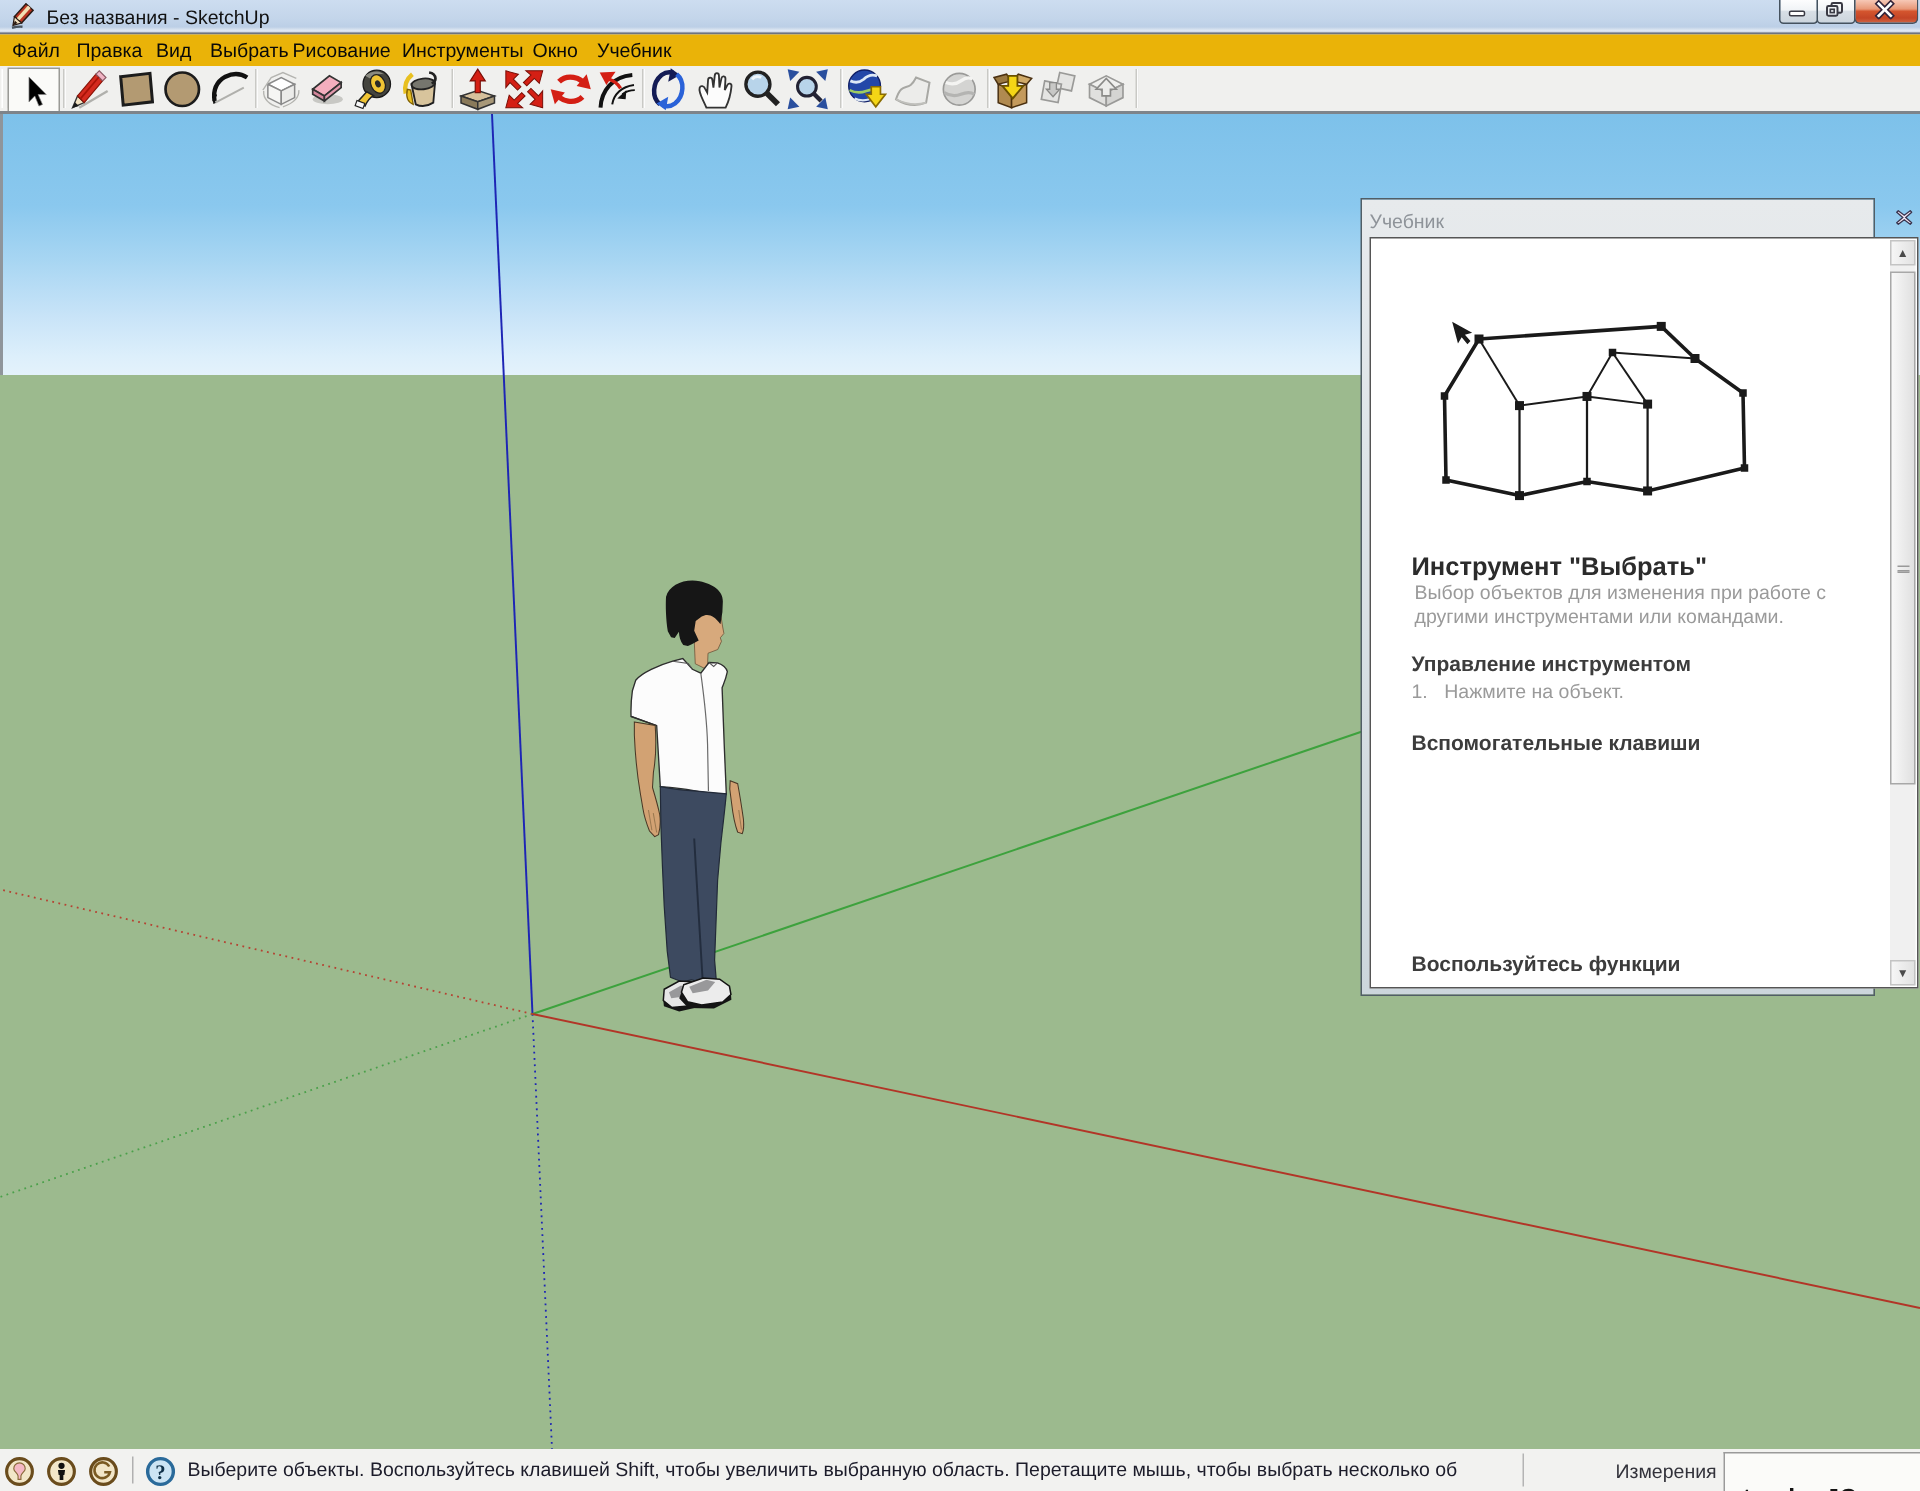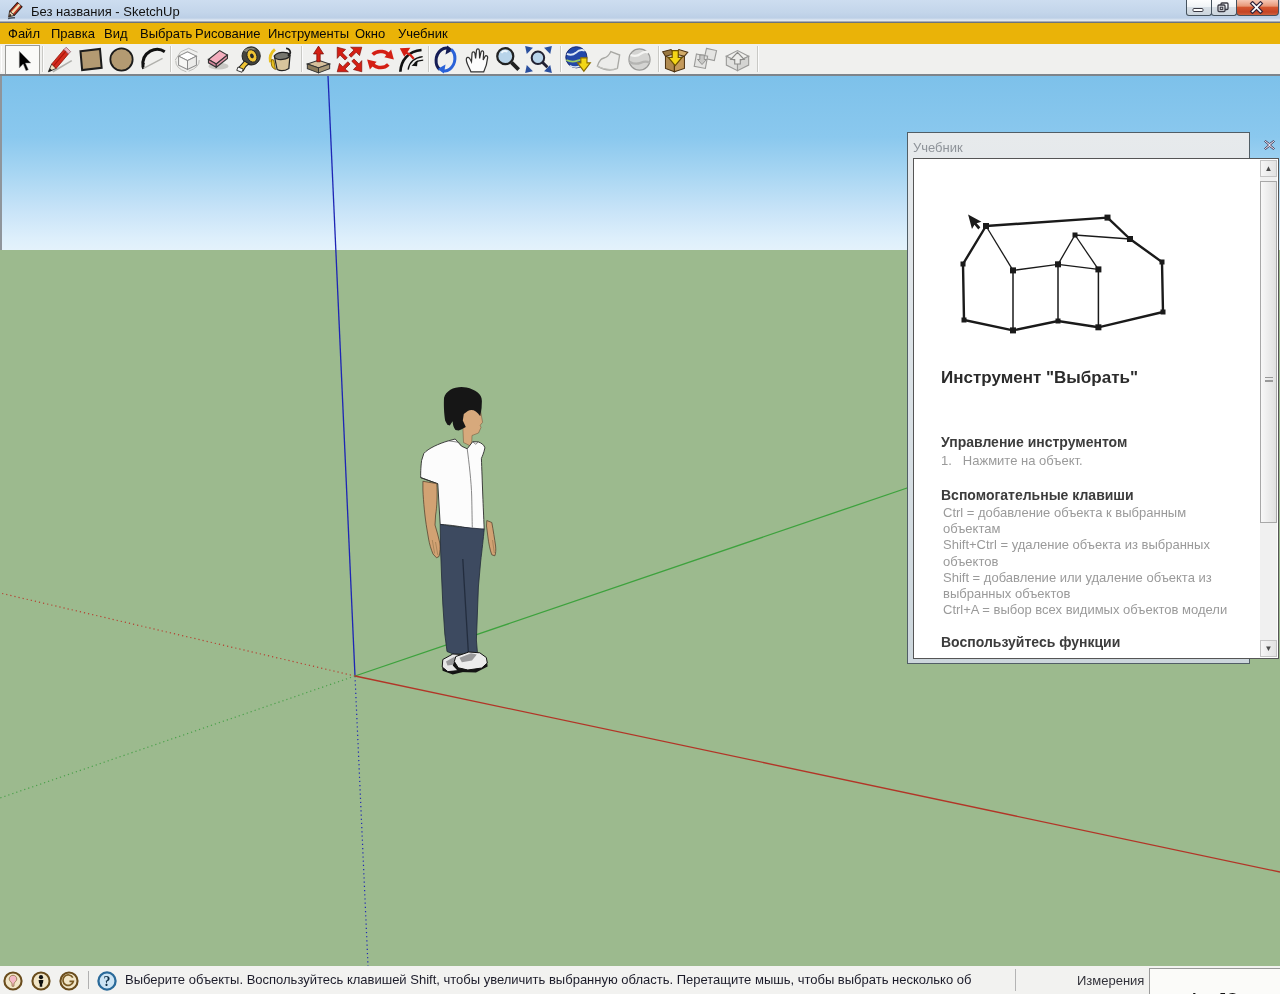--- a/index.html
+++ b/index.html
@@ -393,24 +393,24 @@
             <rect x="156.4" y="89.4" width="6" height="6"></rect>
               <rect x="156.4" y="147.3" width="6" height="6"></rect>
             <rect x="133.5" y="55.5" width="5" height="5"></rect>
               <rect x="188" y="59" width="6" height="6"></rect>
             <rect x="220.5" y="82.5" width="5" height="5"></rect>
               <rect x="221.5" y="132.5" width="5" height="5"></rect>
           </g>
           <path d="M31,36 L31,51 L34.5,47.5 L37,53 L39.5,51.5 L37,46.5 L42,46.5 Z" fill="#1a1a1a" transform="rotate(-15 36 44)"></path>
         </svg>
         <div class="pc-h1" style="top:209px">Инструмент "Выбрать"</div>
+        <div class="pc-g" style="top:228px">Выбор объектов для изменения при работе с<br>другими инструментами или командами.</div>
         <div class="pc-h2" style="top:275px">Управление инструментом</div>
         <div class="pc-g" style="top:294px;left:27px"><span style="margin-right:11px">1.</span>Нажмите на объект.</div>
         <div class="pc-h2" style="top:328px">Вспомогательные клавиши</div>
-        <div class="pc-g" style="top:346px">Ctrl = добавление объекта к выбранным<br>объектам<br>Shift+Ctrl = удаление объекта из выбранных<br>объектов<br>Shift = добавление или удаление объекта из<br>выбранных объектов<br>Ctrl+A = выбор всех видимых объектов модели</div>
         <div class="pc-h2" style="top:475px">Воспользуйтесь функции</div>
         <div class="sbar">
           <div class="sarrow" style="top:0">▲</div>
           <div class="sthumb">
               <div style="position:absolute;left:4px;top:195px;width:8px;height:1px;border-top:1px solid #999;border-bottom:1px solid #999;padding-top:1px"></div>
               <div style="position:absolute;left:4px;top:199px;width:8px;height:1px;border-top:1px solid #999"></div>
             </div>
           <div class="sarrow" style="top:480px">▼</div>
         </div>
       </div>

